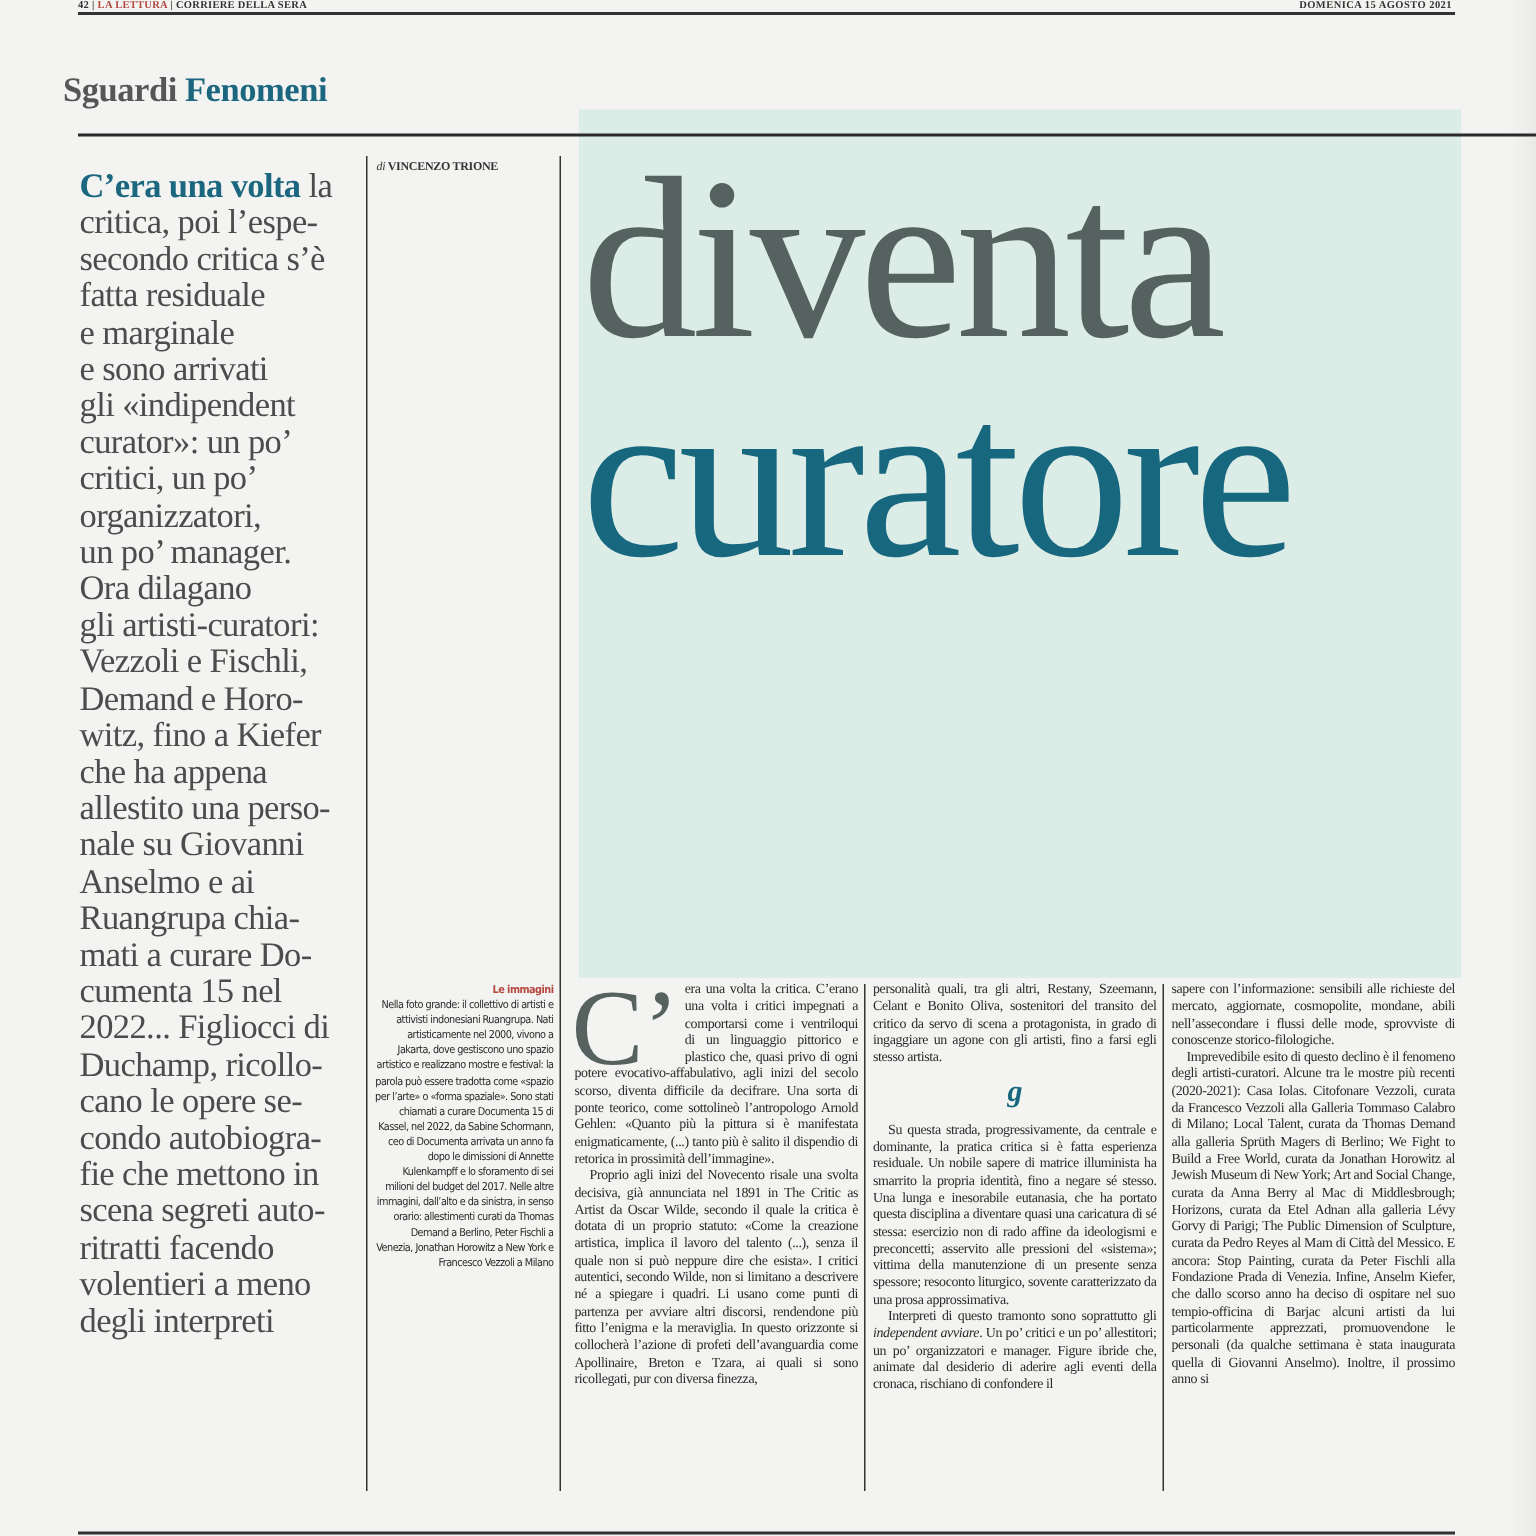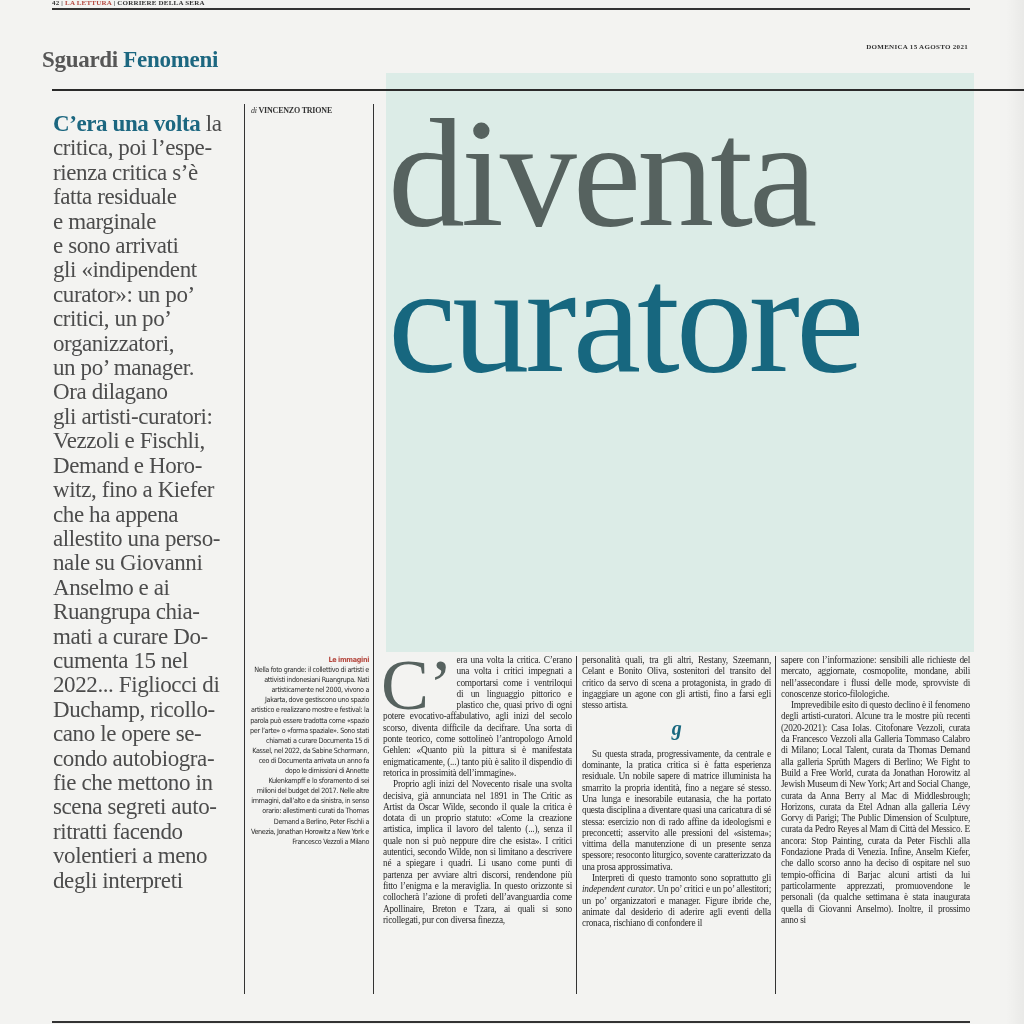--- a/index.html
+++ b/index.html
@@ -10,21 +10,21 @@
     color:#333;
   }
   .edge-shadow { position:absolute; top:0; right:0; width:18px; height:1024px; background:linear-gradient(to right, rgba(0,0,0,0), rgba(0,0,0,0.04)); }
   .folio {
     position:absolute; left:52px; top:0; width:916px; height:9px;
     font-family:"Liberation Serif",serif; font-size:7px; font-weight:bold;
     display:flex; justify-content:space-between; align-items:flex-start; line-height:7px;
   }
   .folio .left { color:#333; letter-spacing:0.2px; }
   .folio .left .brand { color:#b4473e; }
-  .folio .right { color:#333; letter-spacing:0.3px;margin-top:44px; }
+  .folio .right { color:#333; letter-spacing:0.3px; }
   .rule-top { position:absolute; left:52px; top:8px; width:918px; height:2px; background:#333; }
 
   .section-label {
     position:absolute; left:42px; top:47px;
     font-family:"Liberation Serif",serif; font-weight:bold; font-size:23px; letter-spacing:-0.3px;
   }
   .section-label .a { color:#565656; }
   .section-label .b { color:#1c6780; }
   .rule-section { position:absolute; left:52px; top:89px; width:972px; height:2px; background:#2a2a2a; }
 
@@ -98,21 +98,21 @@
   <span class="a">Sguardi</span>
   <span class="b">Fenomeni</span>
 </div>
 
 <div class="hilite"></div>
 <div class="rule-section"></div>
 
 <div class="deck">
   <span class="line"><span class="lead">C’era una volta</span> <span>la</span></span>
   <span class="line">critica, poi l’espe-</span>
-  <span class="line">rienza critica s’è</span>
+  <span class="line">secondo critica s’è</span>
   <span class="line">fatta residuale</span>
   <span class="line">e marginale</span>
   <span class="line">e sono arrivati</span>
   <span class="line">gli «indipendent</span>
   <span class="line">curator»: un po’</span>
   <span class="line">critici, un po’</span>
   <span class="line">organizzatori,</span>
   <span class="line">un po’ manager.</span>
   <span class="line">Ora dilagano</span>
   <span class="line">gli artisti-curatori:</span>
@@ -159,21 +159,21 @@
 
 <div class="col" style="left:383px;">
   <p class="noindent"><span class="dropcap">C’</span><span>era una volta la critica. C’erano una volta i critici impegnati a comportarsi come i ventriloqui di un linguaggio pittorico e plastico che, quasi privo di ogni potere evocativo-affabulativo, agli inizi del secolo scorso, diventa difficile da decifrare. Una sorta di ponte teorico, come sottolineò l’antropologo Arnold Gehlen: «Quanto più la pittura si è manifestata enigmaticamente, (...) tanto più è salito il dispendio di retorica in prossimità dell’immagine».</span></p>
   <p>Proprio agli inizi del Novecento risale una svolta decisiva, già annunciata nel 1891 in The Critic as Artist da Oscar Wilde, secondo il quale la critica è dotata di un proprio statuto: «Come la creazione artistica, implica il lavoro del talento (...), senza il quale non si può neppure dire che esista». I critici autentici, secondo Wilde, non si limitano a descrivere né a spiegare i quadri. Li usano come punti di partenza per avviare altri discorsi, rendendone più fitto l’enigma e la meraviglia. In questo orizzonte si collocherà l’azione di profeti dell’avanguardia come Apollinaire, Breton e Tzara, ai quali si sono ricollegati, pur con diversa finezza,</p>
 </div>
 
 <div class="col" style="left:582px;">
   <p class="noindent">personalità quali, tra gli altri, Restany, Szeemann, Celant e Bonito Oliva, sostenitori del transito del critico da servo di scena a protagonista, in grado di ingaggiare un agone con gli artisti, fino a farsi egli stesso artista.</p>
   <div class="ornament">g</div>
   <p>Su questa strada, progressivamente, da centrale e dominante, la pratica critica si è fatta esperienza residuale. Un nobile sapere di matrice illuminista ha smarrito la propria identità, fino a negare sé stesso. Una lunga e inesorabile eutanasia, che ha portato questa disciplina a diventare quasi una caricatura di sé stessa: esercizio non di rado affine da ideologismi e preconcetti; asservito alle pressioni del «sistema»; vittima della manutenzione di un presente senza spessore; resoconto liturgico, sovente caratterizzato da una prosa approssimativa.</p>
-  <p><span>Interpreti di questo tramonto sono soprattutto gli </span><em>independent curator</em><span>. Un po’ critici e un po’ allestitori; un po’ organizzatori e manager. Figure ibride che, animate dal desiderio di aderire agli eventi della cronaca, rischiano di confondere il</span></p>
+  <p><span>Interpreti di questo tramonto sono soprattutto gli </span><em>independent avviare</em><span>. Un po’ critici e un po’ allestitori; un po’ organizzatori e manager. Figure ibride che, animate dal desiderio di aderire agli eventi della cronaca, rischiano di confondere il</span></p>
 </div>
 
 <div class="col" style="left:781px;">
   <p class="noindent">sapere con l’informazione: sensibili alle richieste del mercato, aggiornate, cosmopolite, mondane, abili nell’assecondare i flussi delle mode, sprovviste di conoscenze storico-filologiche.</p>
   <p>Imprevedibile esito di questo declino è il fenomeno degli artisti-curatori. Alcune tra le mostre più recenti (2020-2021): Casa Iolas. Citofonare Vezzoli, curata da Francesco Vezzoli alla Galleria Tommaso Calabro di Milano; Local Talent, curata da Thomas Demand alla galleria Sprüth Magers di Berlino; We Fight to Build a Free World, curata da Jonathan Horowitz al Jewish Museum di New York; Art and Social Change, curata da Anna Berry al Mac di Middlesbrough; Horizons, curata da Etel Adnan alla galleria Lévy Gorvy di Parigi; The Public Dimension of Sculpture, curata da Pedro Reyes al Mam di Città del Messico. E ancora: Stop Painting, curata da Peter Fischli alla Fondazione Prada di Venezia. Infine, Anselm Kiefer, che dallo scorso anno ha deciso di ospitare nel suo tempio-officina di Barjac alcuni artisti da lui particolarmente apprezzati, promuovendone le personali (da qualche settimana è stata inaugurata quella di Giovanni Anselmo). Inoltre, il prossimo anno si</p>
 </div>
 
 <div class="rule-bottom"></div>
 
 </body></html>

